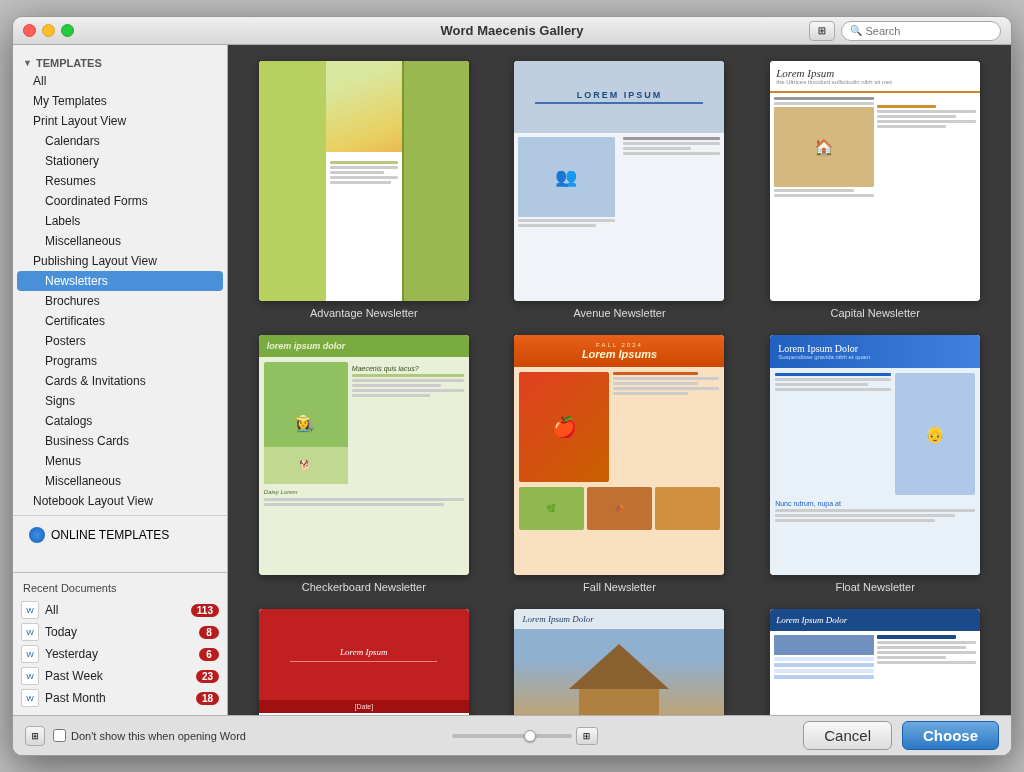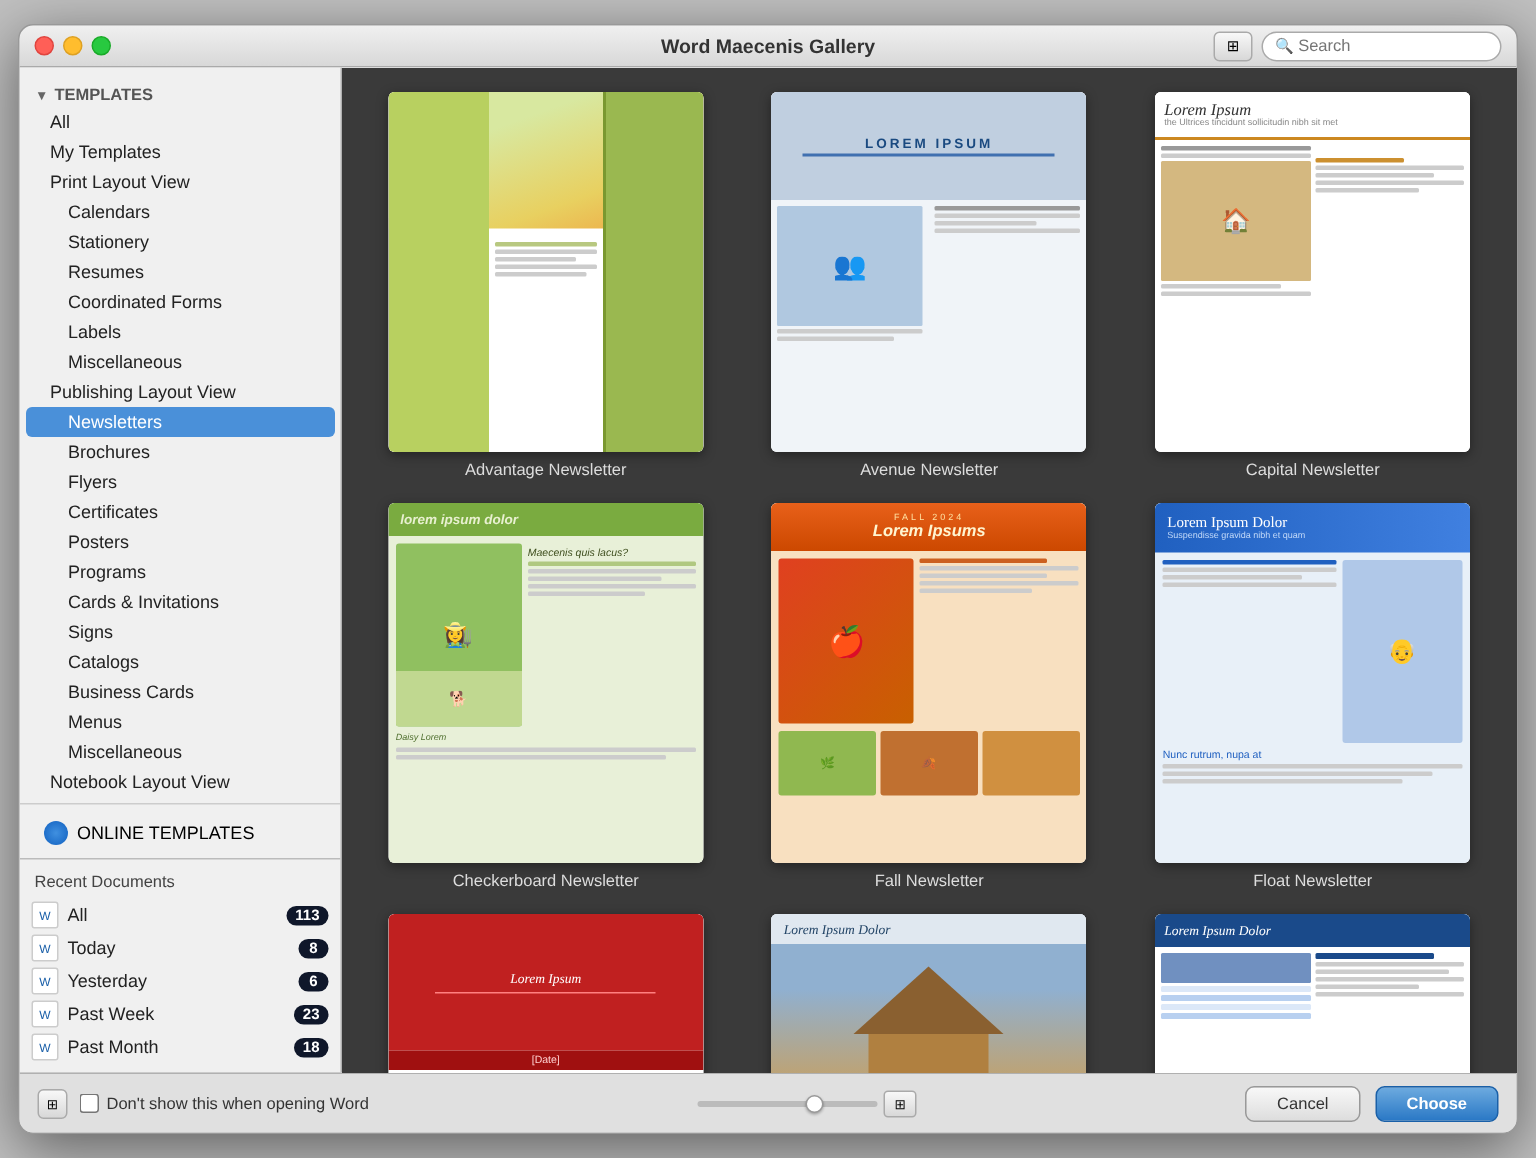--- a/index.html
+++ b/index.html
@@ -193,21 +193,21 @@
       flex-shrink: 0;
     }
 
     .recent-label {
       flex: 1;
       font-size: 12px;
       color: #222;
     }
 
     .badge {
-      background: #0f172a;
+      background: #b91c1c;
       color: white;
       border-radius: 8px;
       padding: 1px 6px;
       font-size: 10px;
       font-weight: bold;
       min-width: 20px;
       text-align: center;
     }
 
     
@@ -289,21 +289,21 @@
 
     .bottom-bar .right-section {
       margin-left: auto;
       display: flex;
       gap: 10px;
     }
 
     .btn-cancel, .btn-choose {
       padding: 5px 20px;
       border-radius: 6px;
-      font-size: 11px;
+      font-size: 15px;
       cursor: pointer;
       border: 1px solid #999;
     }
 
     .btn-cancel {
       background: linear-gradient(to bottom, #f8f8f8, #ddd);
       color: #333;
     }
 
     .btn-choose {
@@ -502,21 +502,20 @@
         <div class="sidebar-item">Print Layout View</div>
         <div class="sidebar-item indent2">Calendars</div>
         <div class="sidebar-item indent2">Stationery</div>
         <div class="sidebar-item indent2">Resumes</div>
         <div class="sidebar-item indent2">Coordinated Forms</div>
         <div class="sidebar-item indent2">Labels</div>
         <div class="sidebar-item indent2">Miscellaneous</div>
         <div class="sidebar-item">Publishing Layout View</div>
         <div class="sidebar-item indent2 active">Newsletters</div>
         <div class="sidebar-item indent2">Brochures</div>
-        <div class="sidebar-item indent2">Flyers</div>
         <div class="sidebar-item indent2">Certificates</div>
         <div class="sidebar-item indent2">Posters</div>
         <div class="sidebar-item indent2">Programs</div>
         <div class="sidebar-item indent2">Cards &amp; Invitations</div>
         <div class="sidebar-item indent2">Signs</div>
         <div class="sidebar-item indent2">Catalogs</div>
         <div class="sidebar-item indent2">Business Cards</div>
         <div class="sidebar-item indent2">Menus</div>
         <div class="sidebar-item indent2">Miscellaneous</div>
         <div class="sidebar-item">Notebook Layout View</div>

